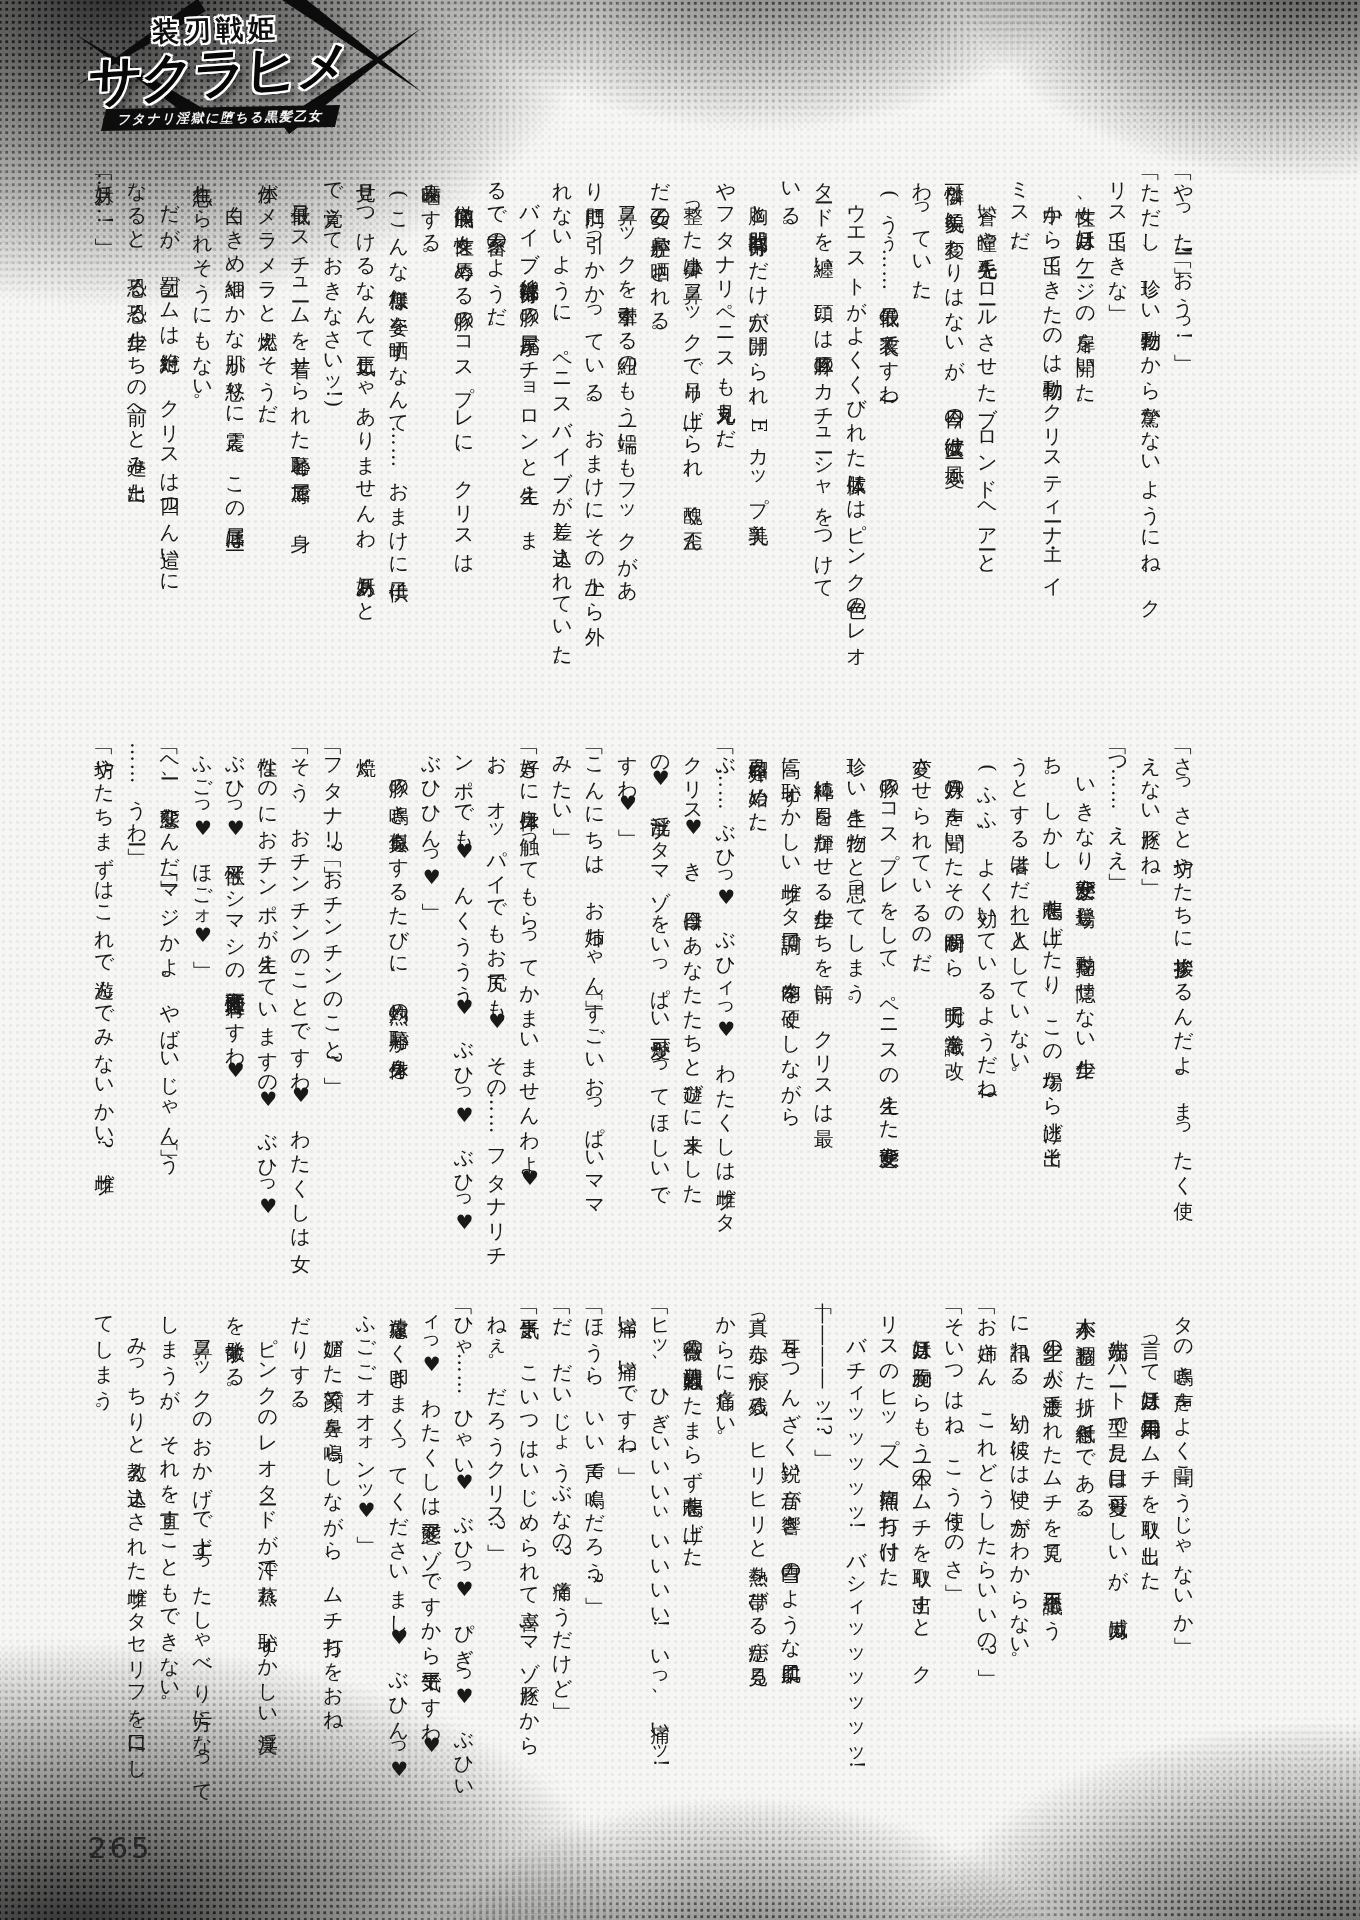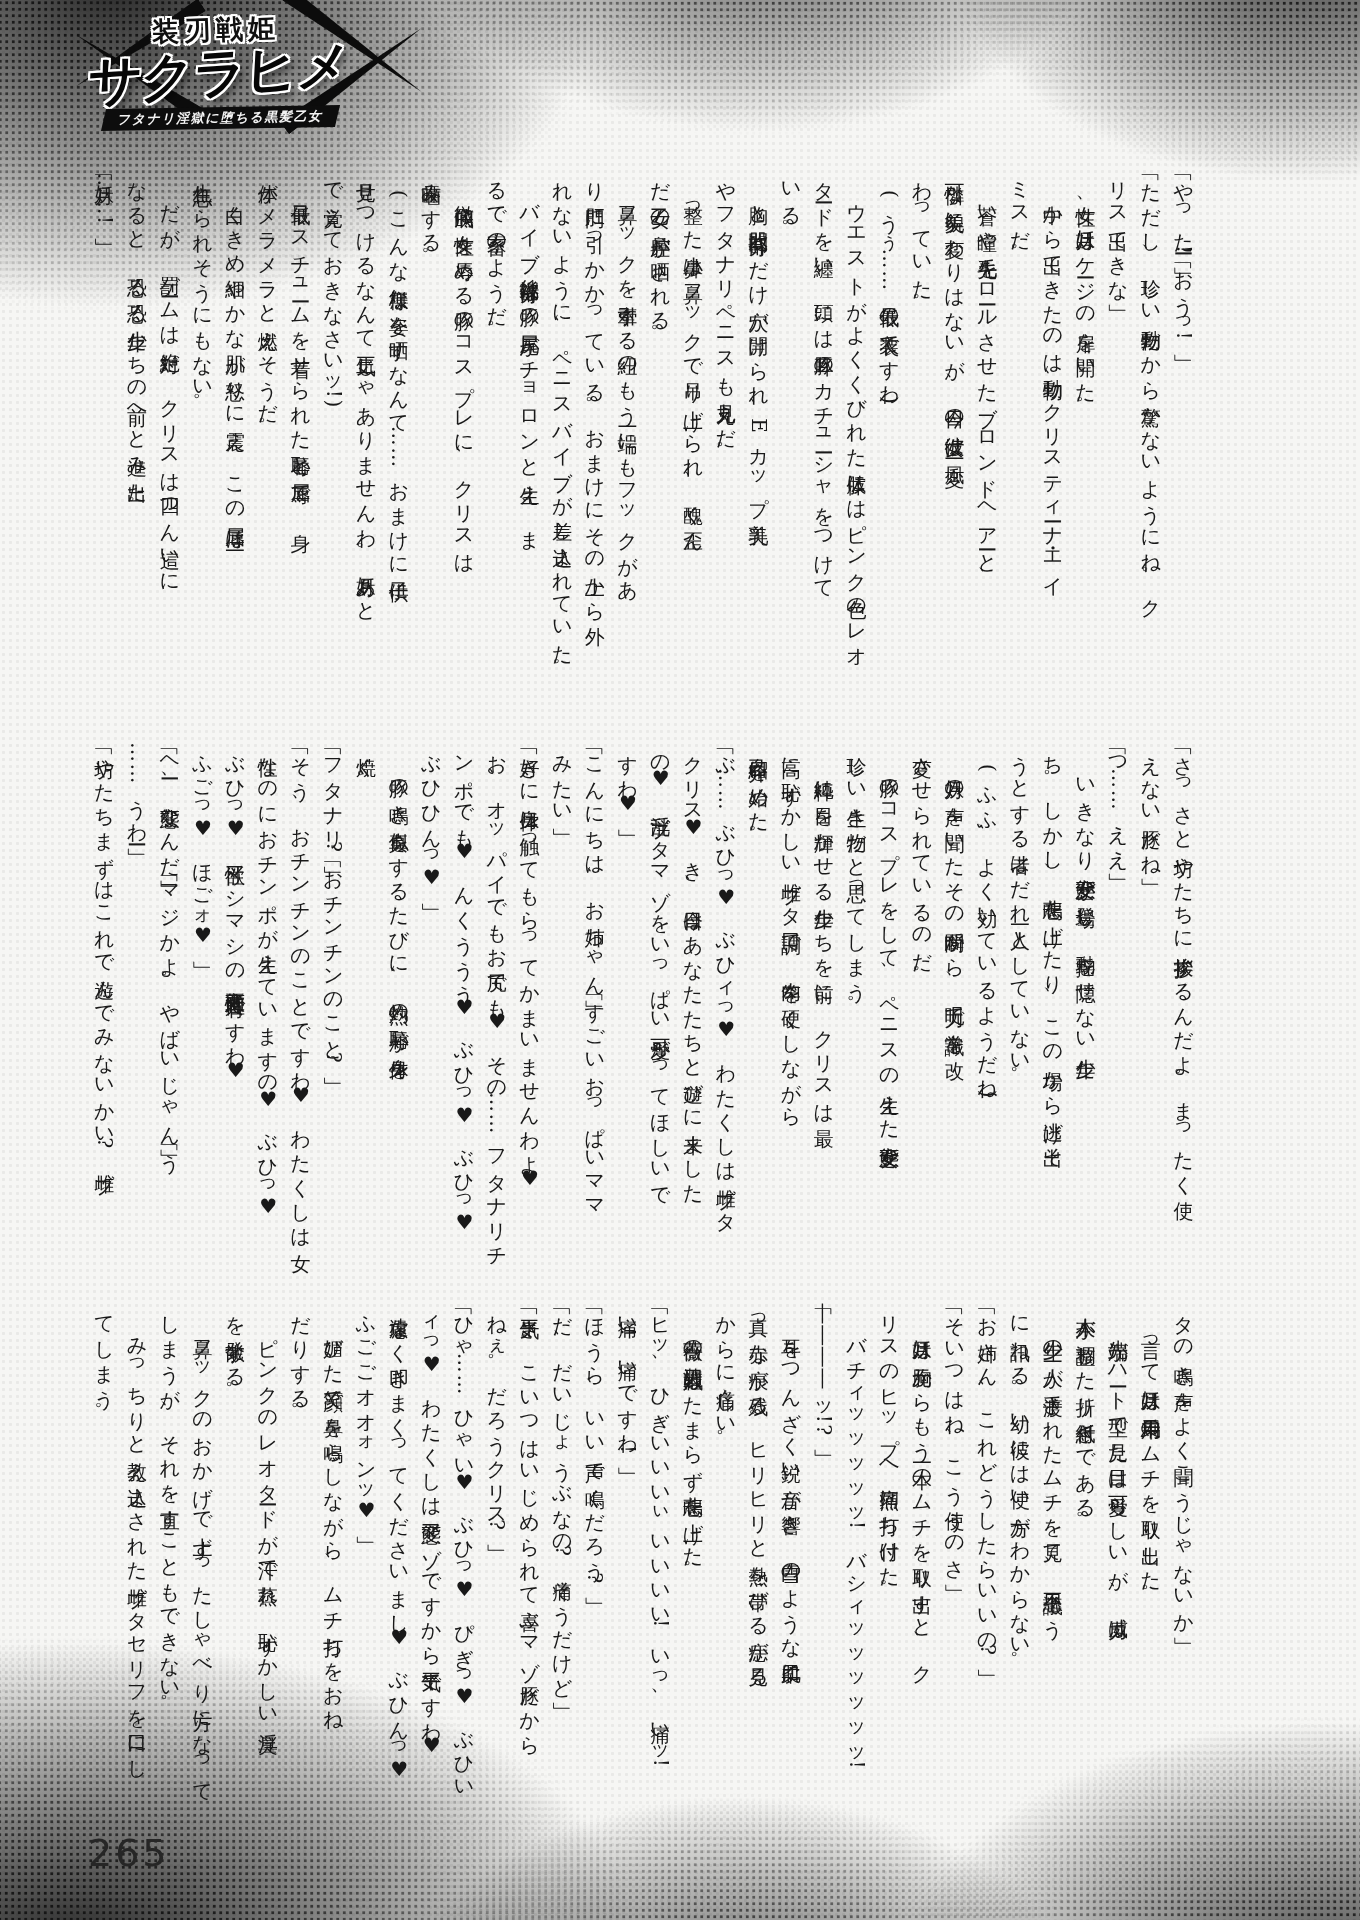--- a/index.html
+++ b/index.html
@@ -61,21 +61,21 @@
   #band1 { top:168px; }
   #band2 { top:742px; }
   #band3 { top:1302px; }
   .tcol { line-height:32.7px; white-space:nowrap; }
   .tcol.indent { text-indent:21.6px; }
 
   
   #page-num {
     position:absolute; left:88px; top:1831px; z-index:6;
     font-family:"DejaVu Sans","Liberation Sans",sans-serif;
-    font-size:38px; color:#262626; letter-spacing:3px;
+    font-size:29px; color:#262626; letter-spacing:3px;
   }
 </style>
 </head>
 <body>
 
 <div class="page">
 
   <div class="texture"></div>
 
   <div class="ht" style="left:-120px; top:-150px; width:740px; height:470px; --cx:32%; --cy:28%; --s:0.92;"></div>

